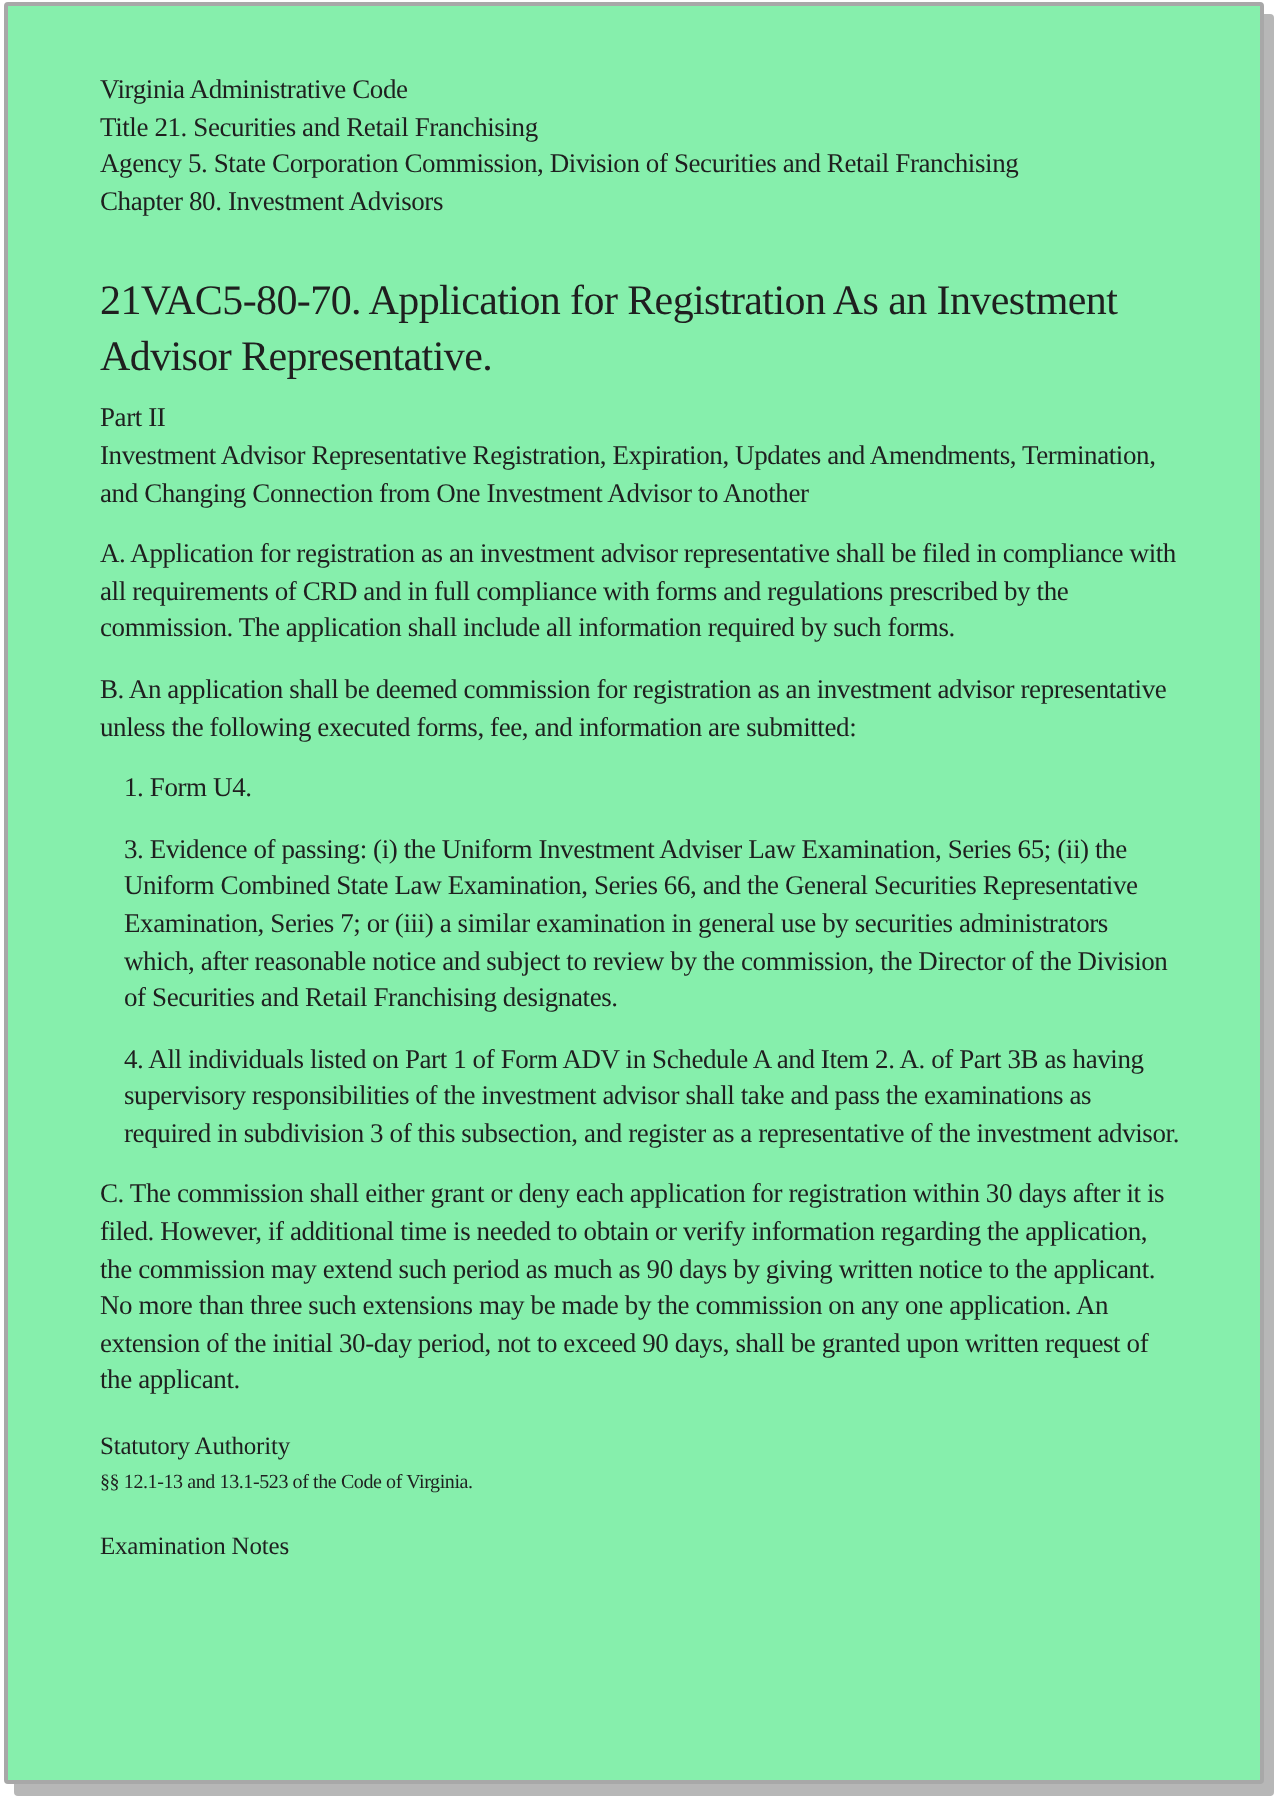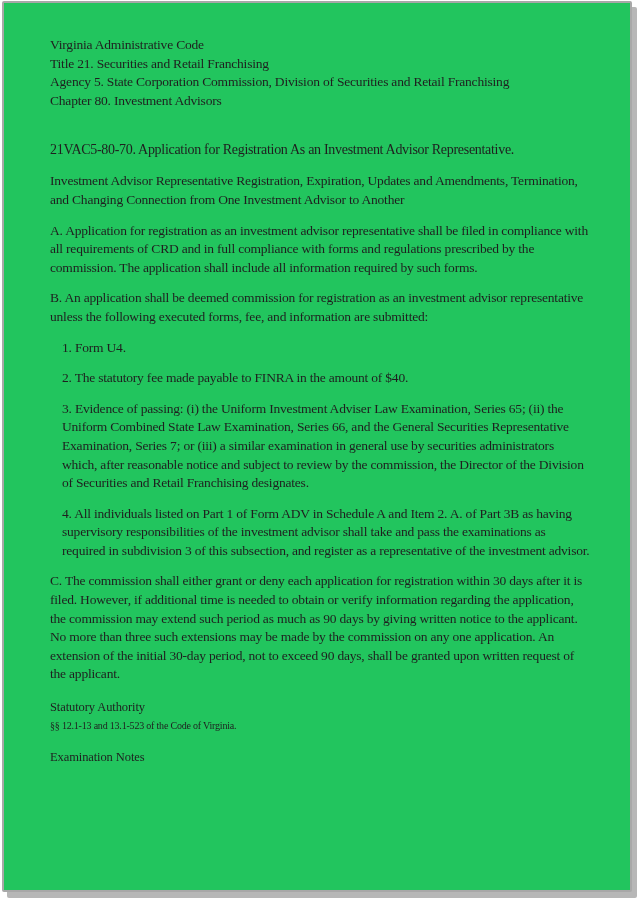--- a/index.html
+++ b/index.html
@@ -10,42 +10,42 @@
     height: 902px;
     overflow: hidden;
   }
   .page {
     position: absolute;
     left: 2px;
     top: 1px;
     width: 630px;
     height: 891px;
     box-sizing: border-box;
-    background: #22c55e;
+    background: #86efac;
     border: 2px solid #a8a8a8;
     border-radius: 2px;
     box-shadow: 5px 6px 0 0 #b7b7b7;
     overflow: hidden;
   }
   .content {
     box-sizing: border-box;
     width: 100%;
     height: 100%;
     padding: 33px 40px 0 46px;
     font-family: "Liberation Serif", "DejaVu Serif", serif;
     font-size: 13.5px;
     line-height: 18.6px;
     letter-spacing: -0.2px;
     color: #1f1f1f;
   }
   .doc-header div {
     margin: 0;
   }
   .doc-title {
-    font-size: 14px;
+    font-size: 21px;
     line-height: 28px;
     font-weight: normal;
     letter-spacing: -0.3px;
     margin: 26px 0 8px 0;
   }
   .part-block {
     margin: 0 0 12px 0;
   }
   .para {
     margin: 0 0 12px 0;
@@ -78,29 +78,29 @@
     <div class="doc-header">
       <div>Virginia Administrative Code</div>
       <div>Title 21. Securities and Retail Franchising</div>
       <div>Agency 5. State Corporation Commission, Division of Securities and Retail Franchising</div>
       <div>Chapter 80. Investment Advisors</div>
     </div>
 
     <h1 class="doc-title">21VAC5-80-70. Application for Registration As an Investment Advisor Representative.</h1>
 
     <div class="part-block">
+      <div>Part II</div>
       <div>Investment Advisor Representative Registration, Expiration, Updates and Amendments, Termination, and Changing Connection from One Investment Advisor to Another</div>
     </div>
 
     <p class="para">A. Application for registration as an investment advisor representative shall be filed in compliance with all requirements of CRD and in full compliance with forms and regulations prescribed by the commission. The application shall include all information required by such forms.</p>
     <p class="para">B. An application shall be deemed commission for registration as an investment advisor representative unless the following executed forms, fee, and information are submitted:</p>
 
     <div class="list">
       <p class="para">1. Form U4.</p>
-      <p class="para">2. The statutory fee made payable to FINRA in the amount of $40.</p>
       <p class="para">3. Evidence of passing: (i) the Uniform Investment Adviser Law Examination, Series 65; (ii) the Uniform Combined State Law Examination, Series 66, and the General Securities Representative Examination, Series 7; or (iii) a similar examination in general use by securities administrators which, after reasonable notice and subject to review by the commission, the Director of the Division of Securities and Retail Franchising designates.</p>
       <p class="para">4. All individuals listed on Part 1 of Form ADV in Schedule A and Item 2. A. of Part 3B as having supervisory responsibilities of the investment advisor shall take and pass the examinations as required in subdivision 3 of this subsection, and register as a representative of the investment advisor.</p>
     </div>
 
     <p class="para">C. The commission shall either grant or deny each application for registration within 30 days after it is filed. However, if additional time is needed to obtain or verify information regarding the application, the commission may extend such period as much as 90 days by giving written notice to the applicant. No more than three such extensions may be made by the commission on any one application. An extension of the initial 30-day period, not to exceed 90 days, shall be granted upon written request of the applicant.</p>
 
     <div class="small-head">Statutory Authority</div>
     <p class="citation">§§ 12.1-13 and 13.1-523 of the Code of Virginia.</p>
 
     <div class="small-head">Examination Notes</div>

